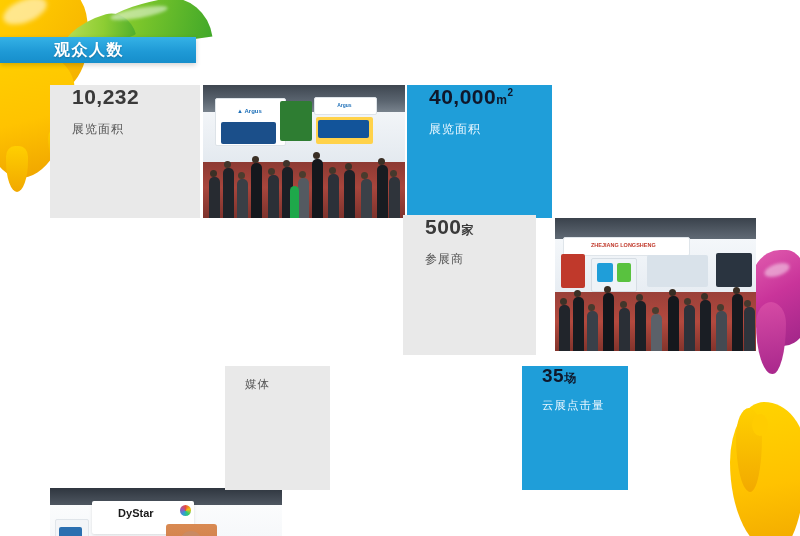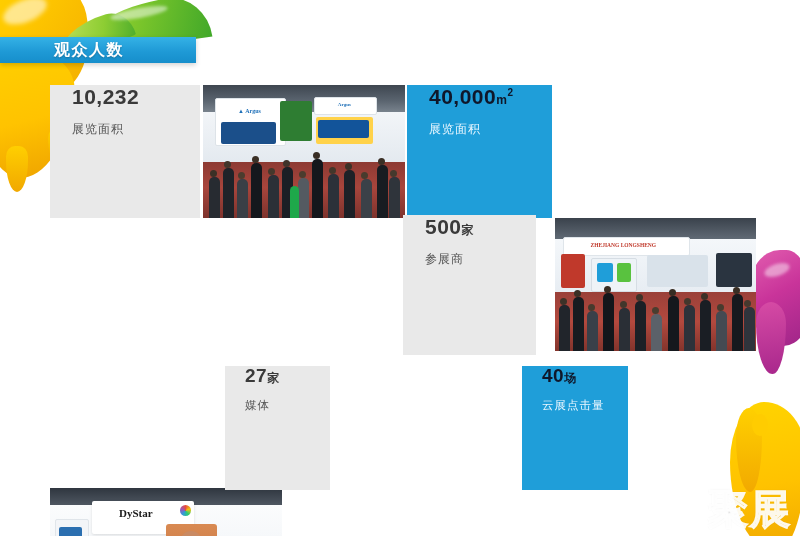--- a/index.html
+++ b/index.html
@@ -148,21 +148,21 @@
     background:linear-gradient(180deg,#eef2f5 0%,#dfe6ec 100%);}
   .ph-floor{position:absolute;left:0;bottom:0;right:0;height:36%;
     background:linear-gradient(180deg,#8d3a33 0%,#a8453c 45%,#7e332d 100%);}
   .ph-booth{position:absolute;border-radius:2px;}
   .crowd{position:absolute;bottom:0;left:0;right:0;height:52%;}
   .person{position:absolute;bottom:0;width:11px;border-radius:5px 5px 0 0;}
   .head{position:absolute;width:7px;height:7px;border-radius:50%;}
 
   .ph-sign{position:absolute;background:#ffffff;border-radius:2px;
     display:flex;align-items:center;justify-content:center;
-    font-size:6px;color:#14589e;font-weight:bold;overflow:hidden;font-family:Liberation Serif, serif;}
+    font-size:6px;color:#14589e;font-weight:bold;overflow:hidden;}
 
   
   .watermark{
     position:absolute;right:8px;bottom:2px;width:116px;height:48px;
     font-size:40px;font-weight:bold;line-height:46px;letter-spacing:2px;
     color:transparent;-webkit-text-stroke:1.4px rgba(255,255,255,.92);
     text-shadow:0 0 2px rgba(0,0,0,.10);
     font-family:"DejaVu Sans","Liberation Sans",sans-serif;
     text-align:right;pointer-events:none;
   }
@@ -324,33 +324,29 @@
       <div class="pad">
         <div class="num">
           <span>500</span><span class="unit">家</span>
         </div>
         <div class="lbl">参展商</div>
       </div>
     </div>
 
     <div class="cell stat gray small" style="left:175px;top:281px;width:105px;height:124px;">
       <div class="pad">
+        <div class="lbl">媒体</div>
+      </div>
+    </div>
+
+    <div class="cell stat blue small" style="left:472px;top:281px;width:106px;height:124px;">
+      <div class="pad">
         <div class="num">
-          <span>27</span><span class="unit">家</span>
-        </div>
-        <div class="lbl">媒体</div>
-      </div>
-    </div>
-
-    <div class="cell stat blue small" style="left:472px;top:281px;width:106px;height:124px;">
-      <div class="pad">
-        <div class="num">
-          <span>40</span><span class="unit">场</span>
+          <span>35</span><span class="unit">场</span>
         </div>
         <div class="lbl">云展点击量</div>
       </div>
     </div>
 
   </div>
 
-  <div class="watermark">聚展</div>
 
 </div>
 
 </body></html>

